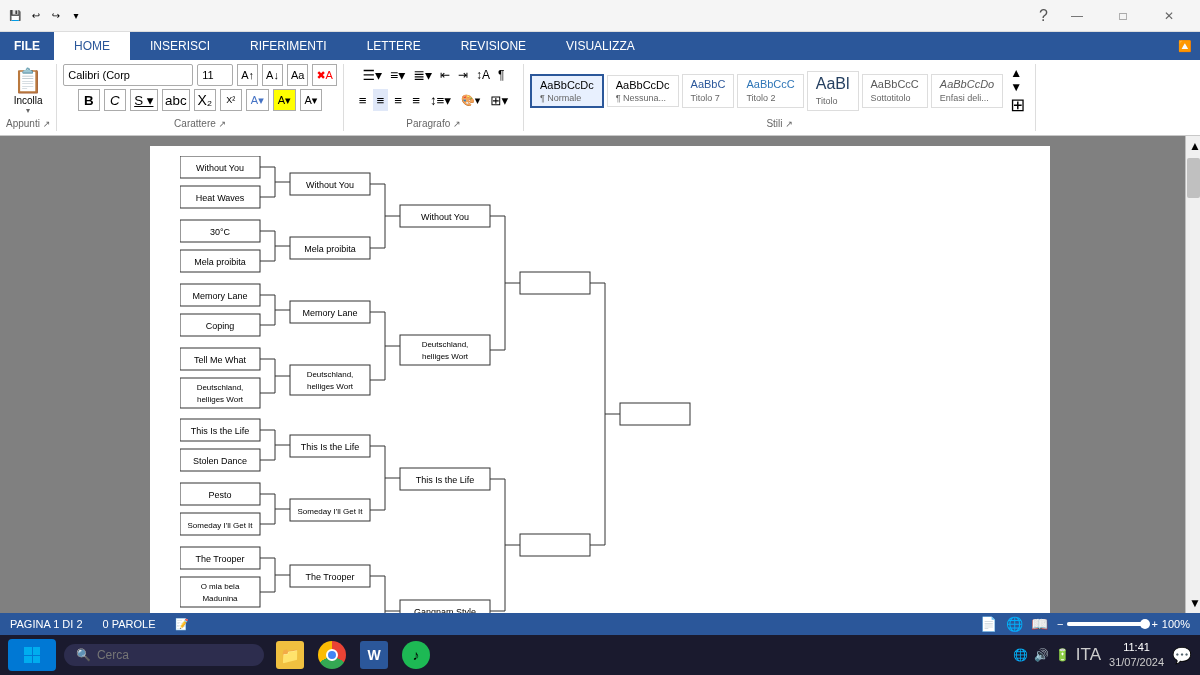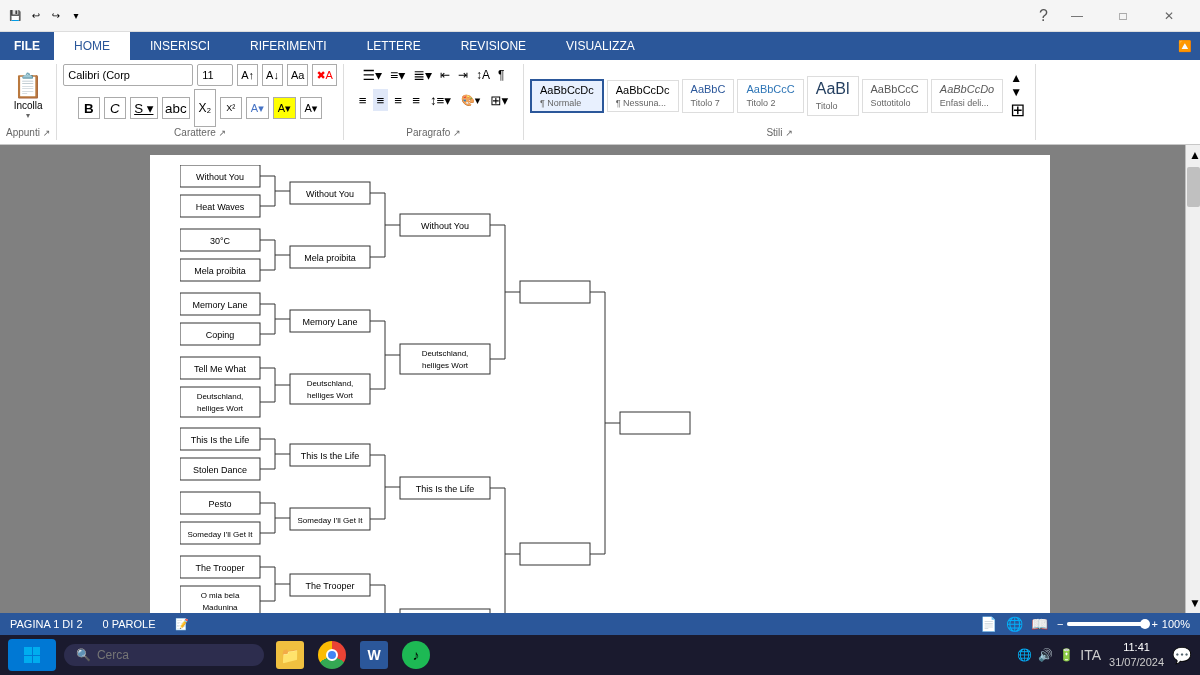--- a/index.html
+++ b/index.html
@@ -118,21 +118,21 @@
           <button style="border:1px solid #ababab; background:#fff; cursor:pointer; font-size:11px; height:22px; padding:0 3px;">A↑</button>
           <button style="border:1px solid #ababab; background:#fff; cursor:pointer; font-size:11px; height:22px; padding:0 3px;">A↓</button>
           <button style="border:1px solid #ababab; background:#fff; cursor:pointer; font-size:11px; height:22px; padding:0 3px;">Aa</button>
           <button style="border:1px solid #ababab; background:#fff; cursor:pointer; font-size:11px; height:22px; padding:0 3px; color:red;">✖A</button>
         </div>
         <div style="display:flex; align-items:center; gap:4px;">
           <button style="border:1px solid #ababab; background:#fff; cursor:pointer; font-weight:bold; height:22px; width:22px;">B</button>
           <button style="border:1px solid #ababab; background:#fff; cursor:pointer; font-style:italic; height:22px; width:22px;">C</button>
           <button style="border:1px solid #ababab; background:#fff; cursor:pointer; text-decoration:underline; height:22px; width:28px;">S ▾</button>
           <button style="border:1px solid #ababab; background:#fff; cursor:pointer; height:22px; width:28px;">abc</button>
-          <button style="border:1px solid #ababab; background:#fff; cursor:pointer; height:38px; width:22px; font-size:12px;">X₂</button>
+          <button style="border:1px solid #ababab; background:#fff; cursor:pointer; height:22px; width:22px; font-size:14px;">X₂</button>
           <button style="border:1px solid #ababab; background:#fff; cursor:pointer; height:22px; width:22px; font-size:9px;">X²</button>
           <button style="border:1px solid #ababab; background:#fff; cursor:pointer; height:22px; padding:0 4px; font-size:11px; color:#4472c4;">A▾</button>
           <button style="border:1px solid #ababab; background:#fff; cursor:pointer; height:22px; padding:0 4px; font-size:11px; background:#ffff00;">A▾</button>
           <button style="border:1px solid #ababab; background:#fff; cursor:pointer; height:22px; padding:0 4px; font-size:11px;">A▾</button>
         </div>
       </div>
       <div class="ribbon-group-label">Carattere <span style="font-size:9px;">↗</span></div>
     </div>
 
     <div class="ribbon-group" style="min-width:180px;">
@@ -430,21 +430,21 @@
     </div>
     <div class="taskbar-icon">
       <div class="spotify">♪</div>
     </div>
   </div>
   <div class="taskbar-right">
     <div style="display:flex; align-items:center; gap:6px; color:#ccc; font-size:12px;">
       <span style="cursor:pointer;">🌐</span>
       <span style="cursor:pointer;">🔊</span>
       <span style="cursor:pointer;">🔋</span>
-      <span style="font-size:14px; color:#ccc;">ITA</span>
+      <span style="font-size:17px; color:#ccc;">ITA</span>
     </div>
     <div class="taskbar-clock">
       <div style="color:#fff; font-size:11px;">11:41</div>
       <div style="color:#ccc; font-size:11px;">31/07/2024</div>
     </div>
     <span style="cursor:pointer; font-size:16px;">💬</span>
   </div>
 </div>
 
 </body></html>

